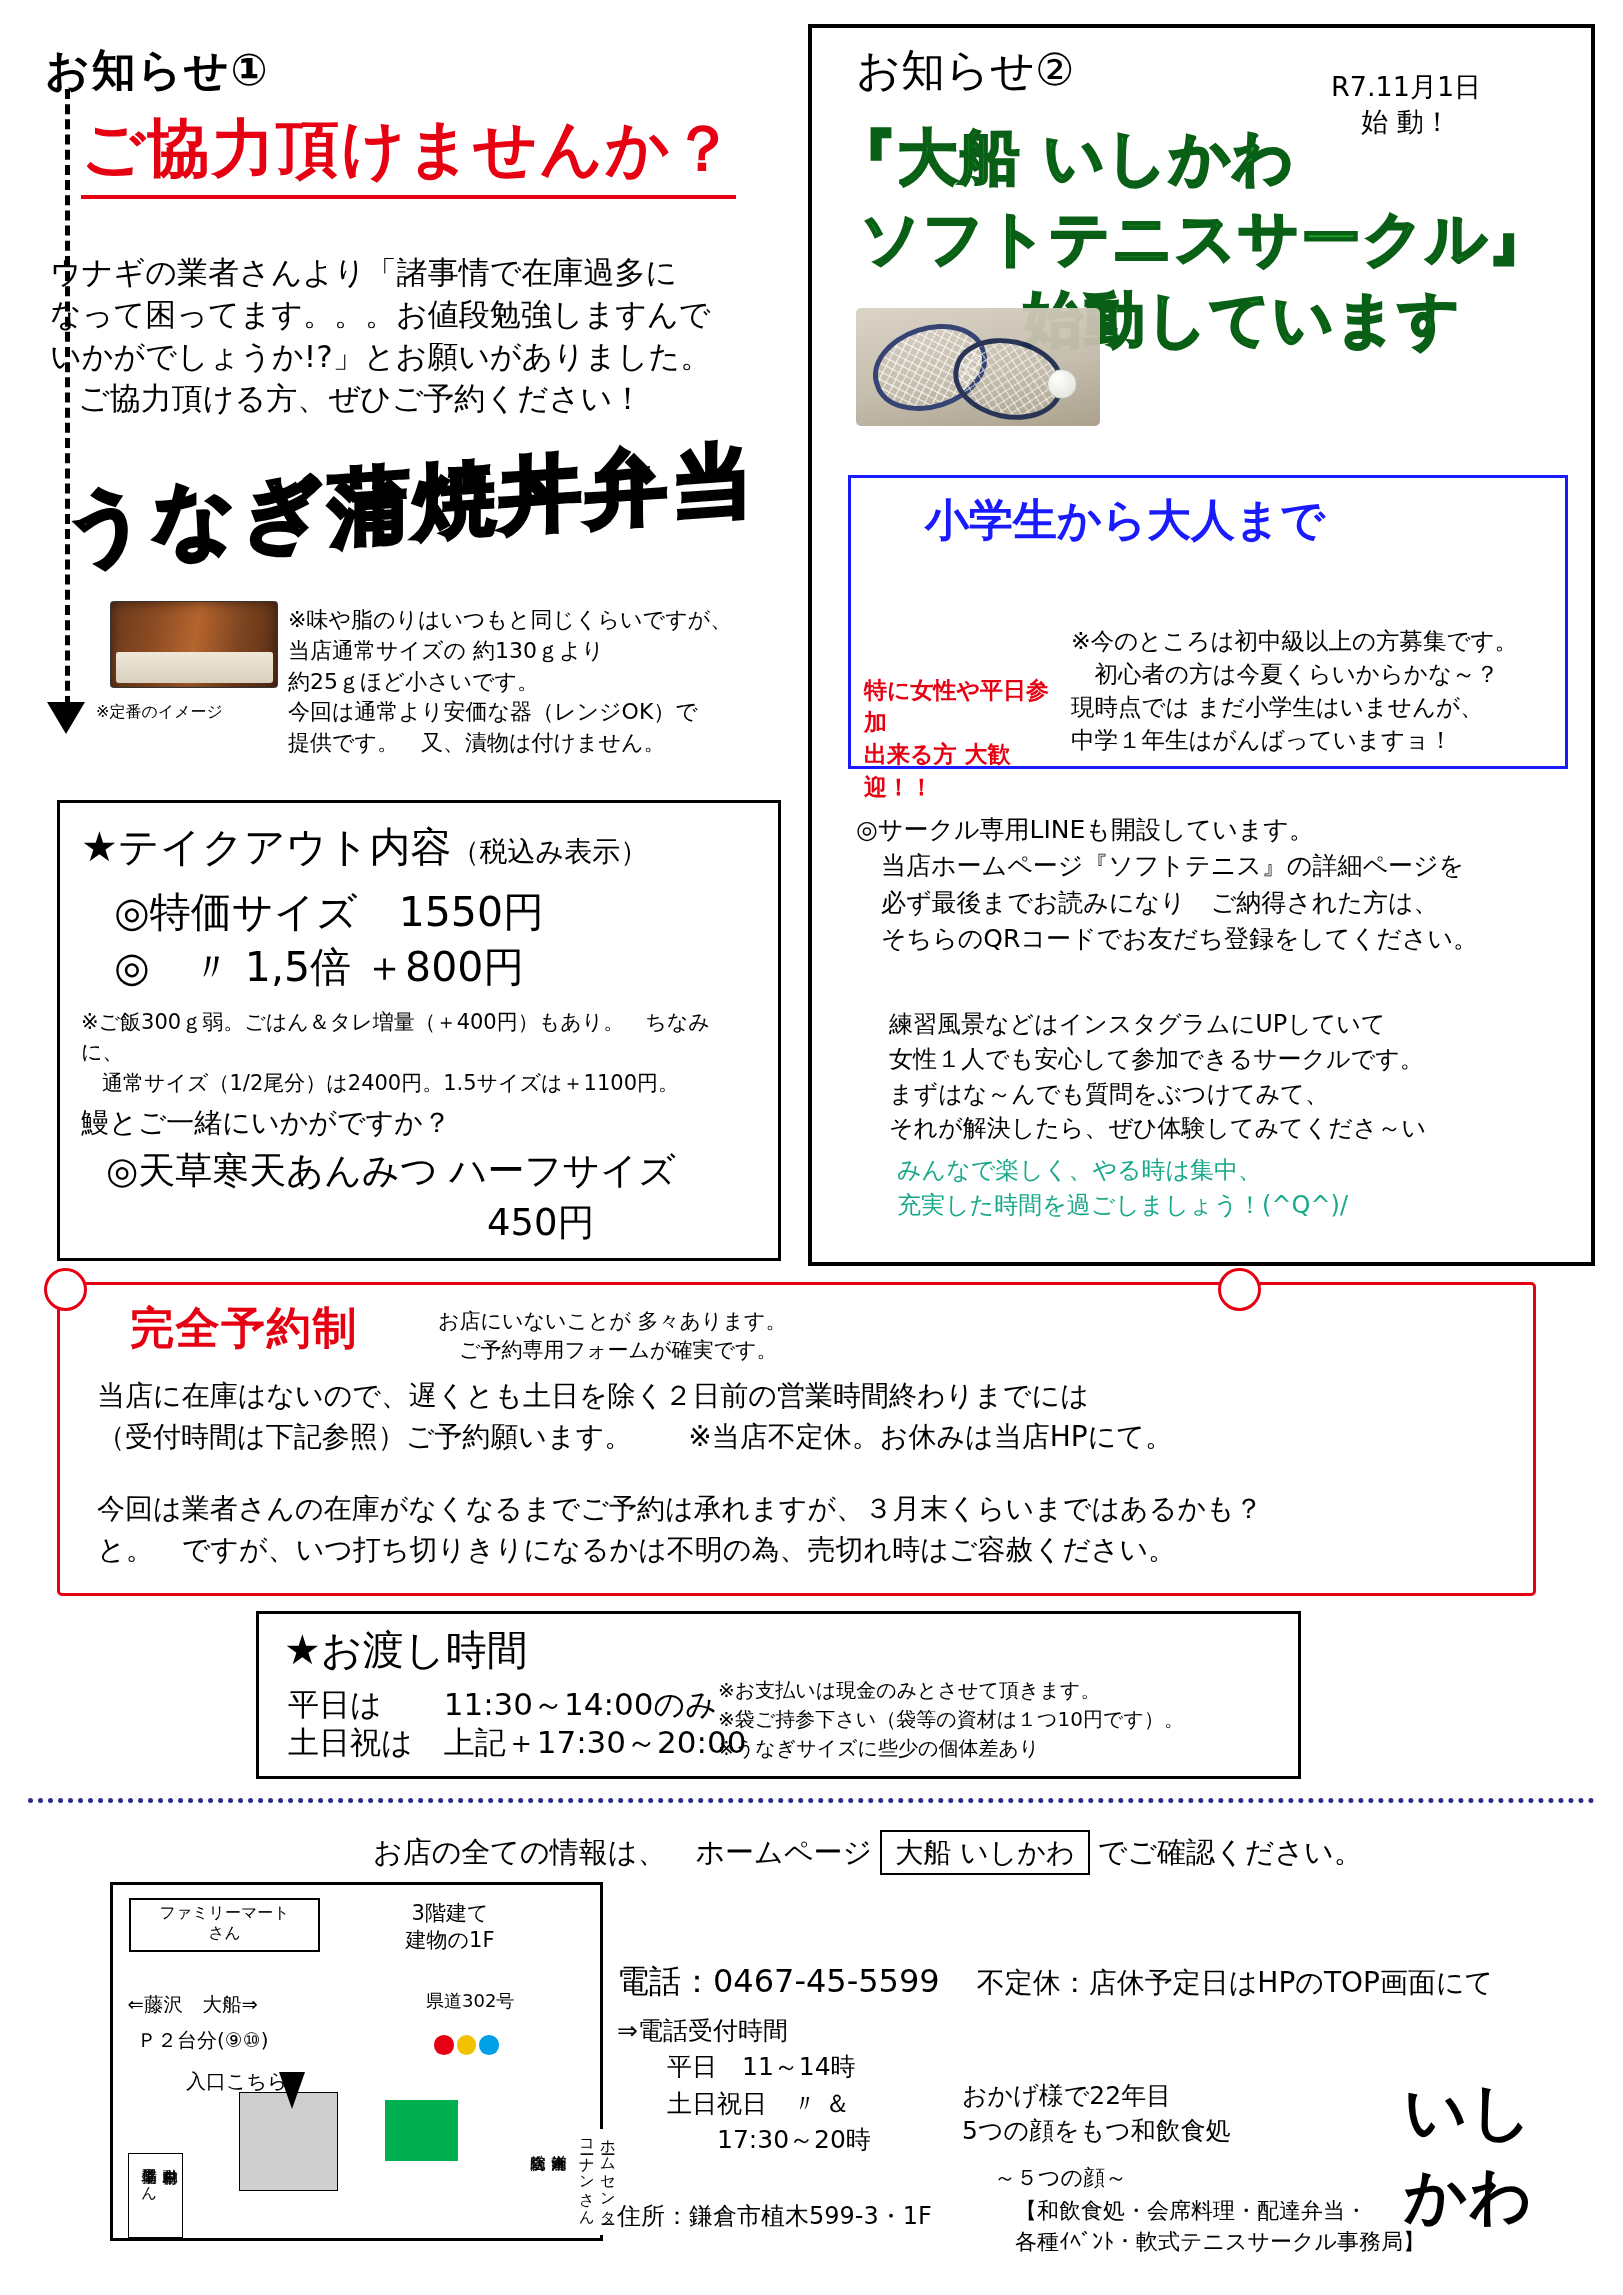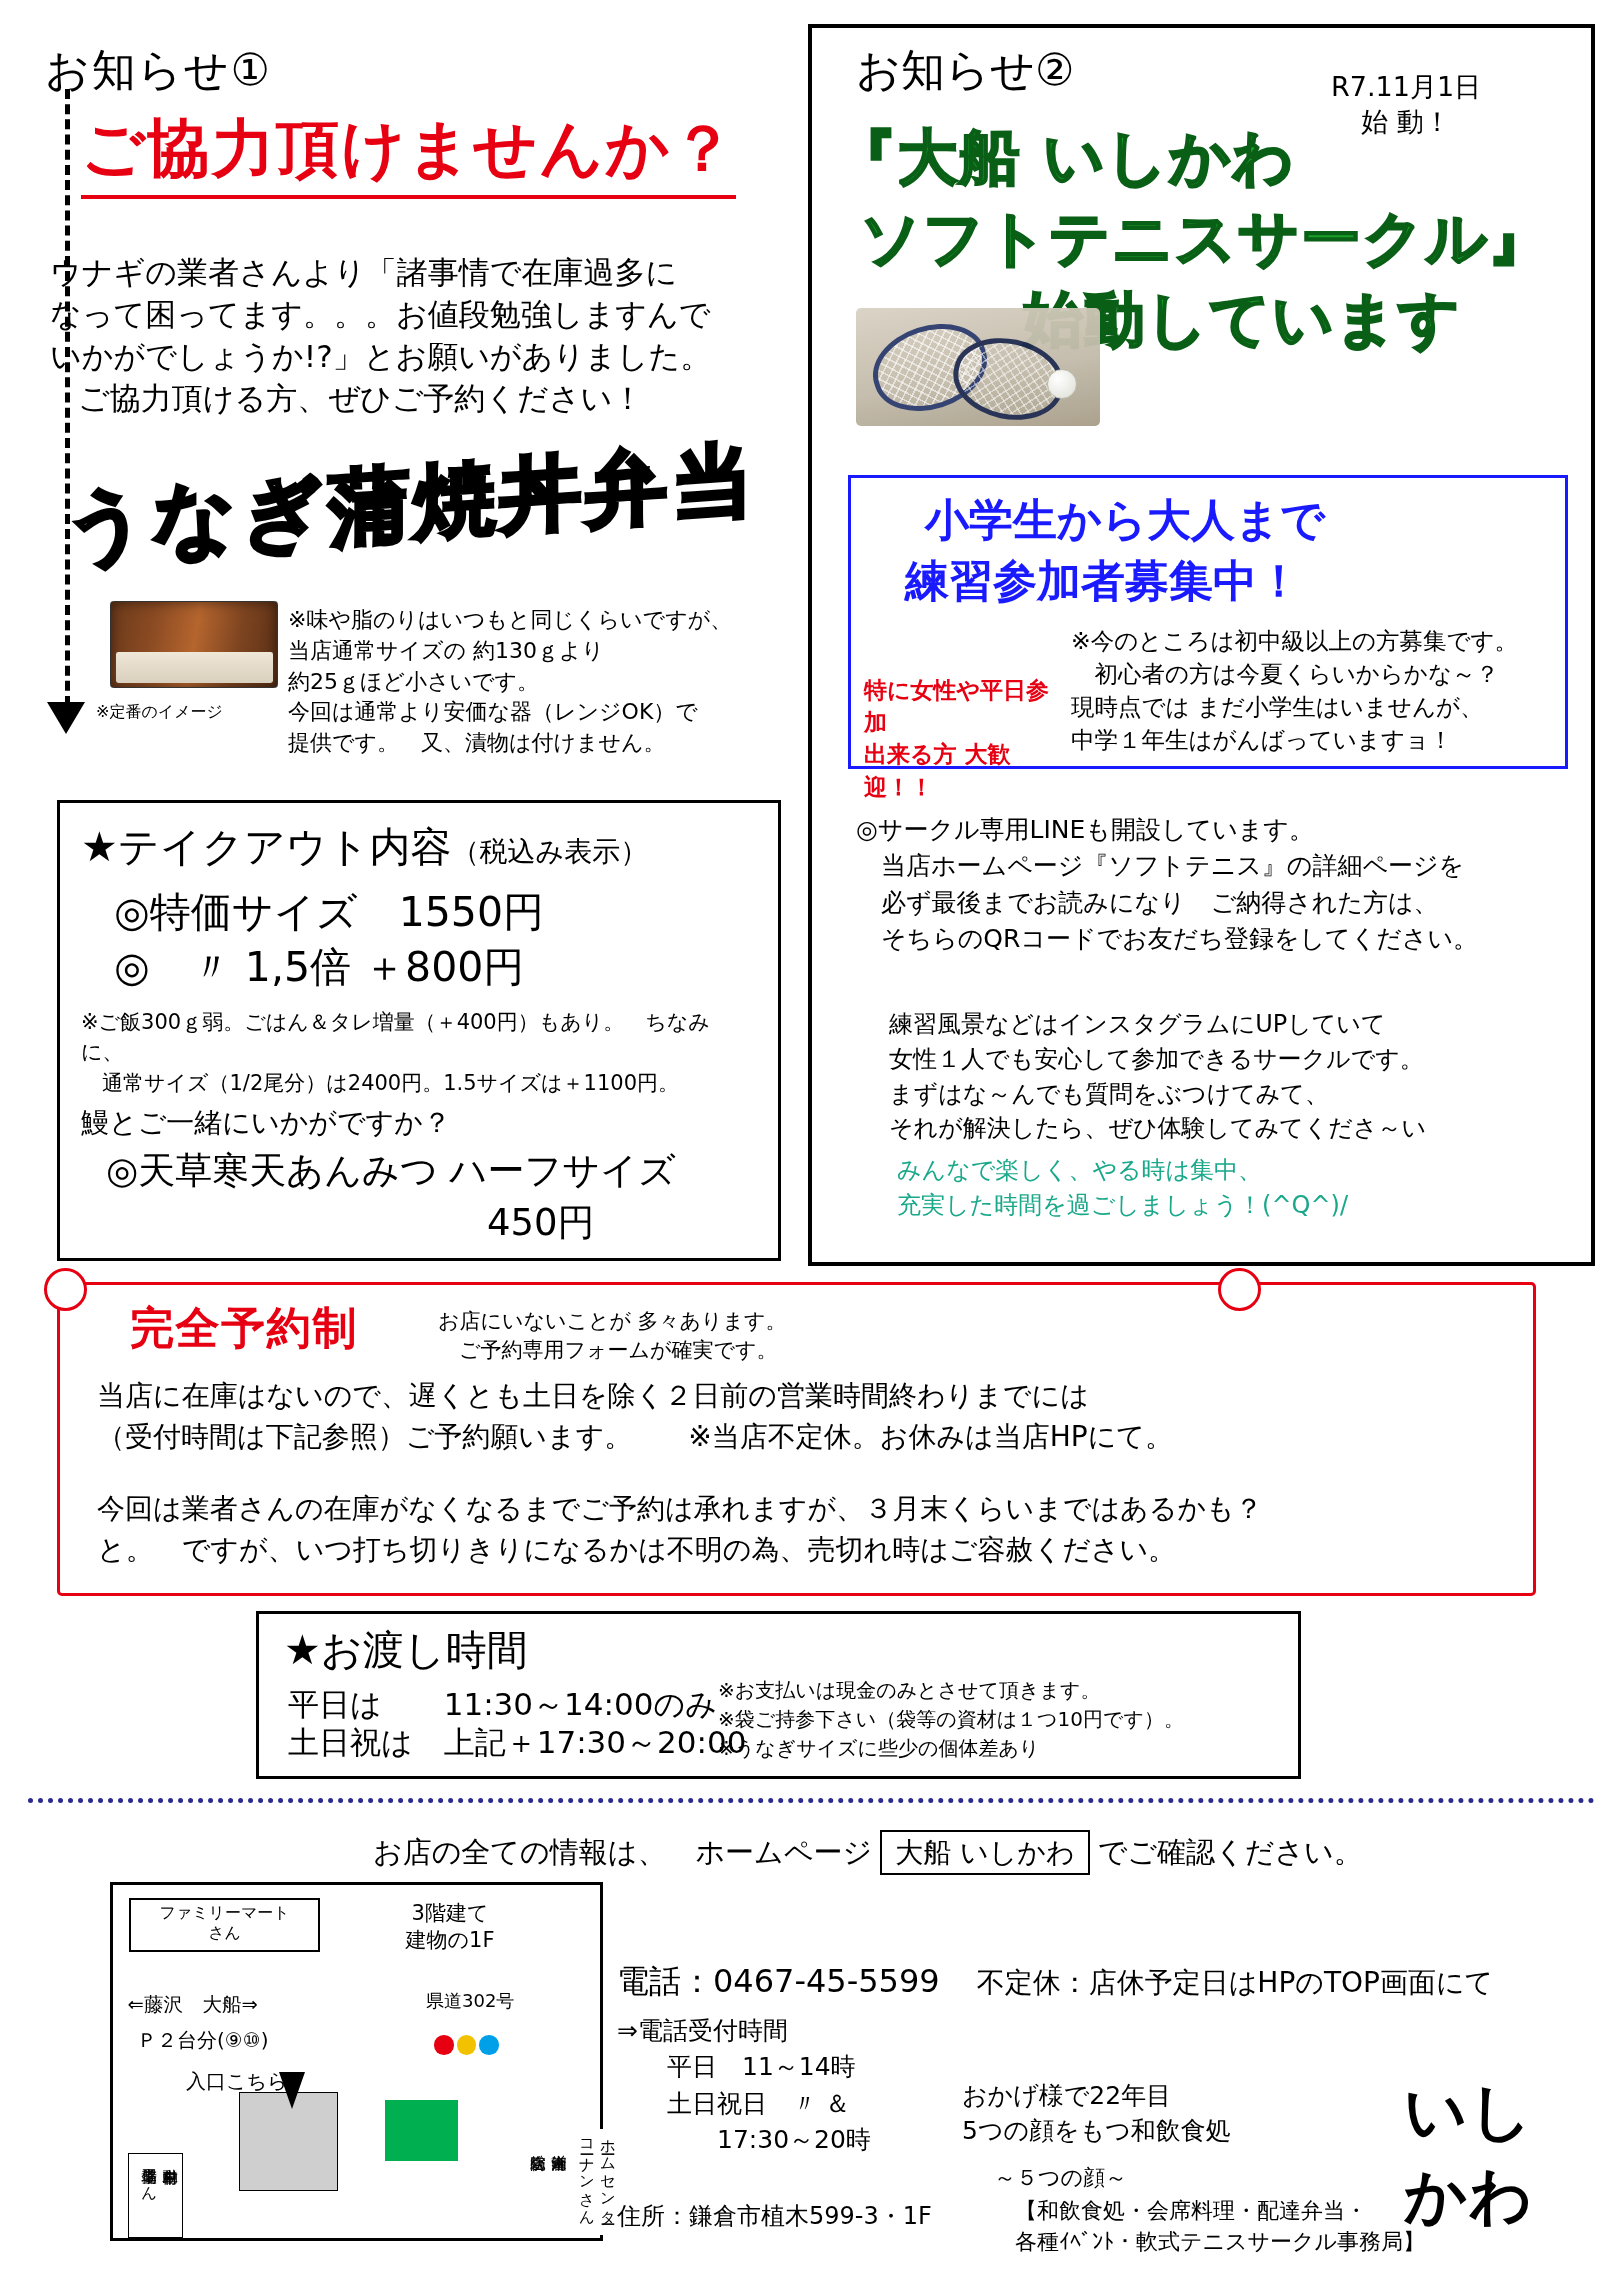--- a/index.html
+++ b/index.html
@@ -8,21 +8,21 @@
     background:#ffffff;
     font-family:"DejaVu Sans", sans-serif;
     color:#000;
     position:relative;
     overflow:hidden;
   }
   .page{position:absolute;left:0;top:0;width:1623px;height:2295px;}
   .abs{position:absolute;}
 
   
-  #notice1-label{left:45px;top:41px;font-size:44px;letter-spacing:1.6px;}
+  #notice1-label{left:45px;top:41px;font-size:44px;letter-spacing:1.6px;font-weight:bold;}
   #notice1-head{
     left:81px;top:106px;
     font-size:63px;font-weight:bold;color:#e60012;
     letter-spacing:1.6px;
     border-bottom:4.9px solid #e60012;
     padding-bottom:3.2px;
   }
   #notice1-body{
     left:50px;top:252px;width:706px;
     font-size:31px;line-height:1.35;letter-spacing:0px;
@@ -261,21 +261,20 @@
   </div>
 
   <div class="abs" id="racket-img">
     <div class="head"></div>
     <div class="head2"></div>
     <div class="ball"></div>
   </div>
 
   <div class="abs" id="recruit-box"></div>
   <div class="abs" id="recruit-l1">小学生から大人まで</div>
-  <div class="abs" id="recruit-l2">練習参加者募集中！</div>
   <div class="abs" id="recruit-note" style="white-space:pre-line;">※今のところは初中級以上の方募集です。
 　初心者の方は今夏くらいからかな～？
 現時点では まだ小学生はいませんが、
 中学１年生はがんばっていますョ！</div>
   <div class="abs" id="recruit-red" style="white-space:pre-line;">特に女性や平日参加
 出来る方 大歓迎！！</div>
 
   <div class="abs" id="line-block" style="white-space:pre-line;">◎サークル専用LINEも開設しています。
 　当店ホームページ『ソフトテニス』の詳細ページを
 　必ず最後までお読みになり　ご納得された方は、

